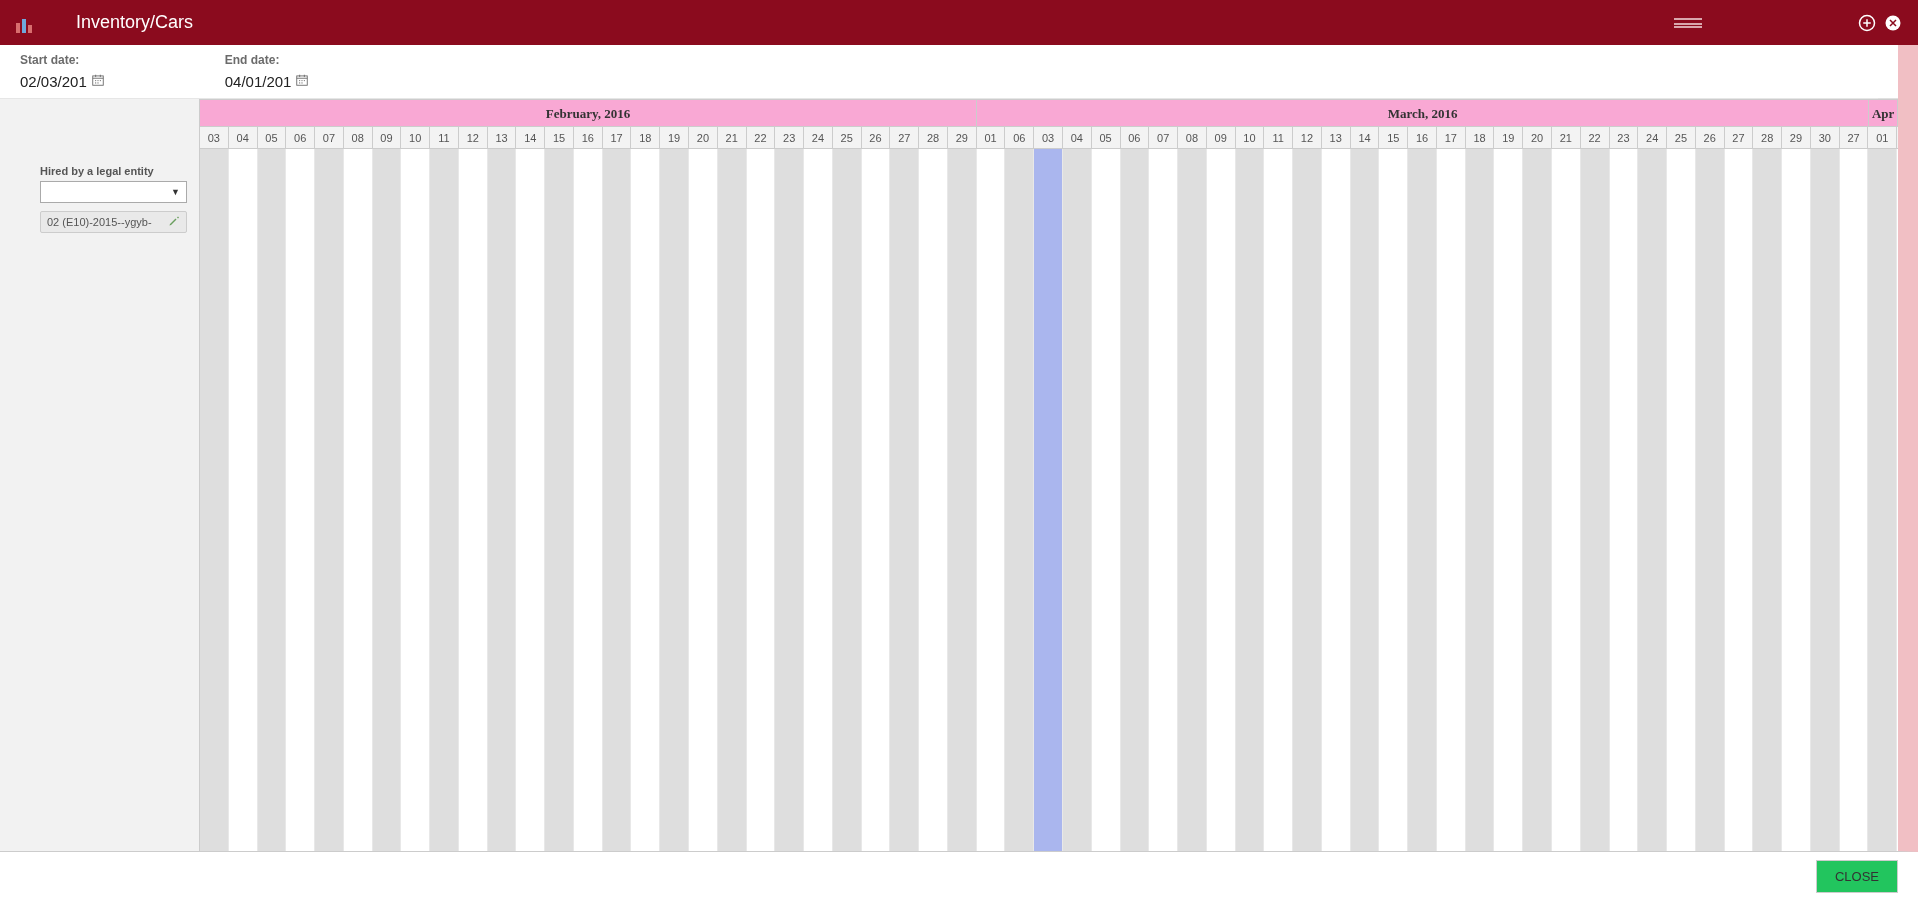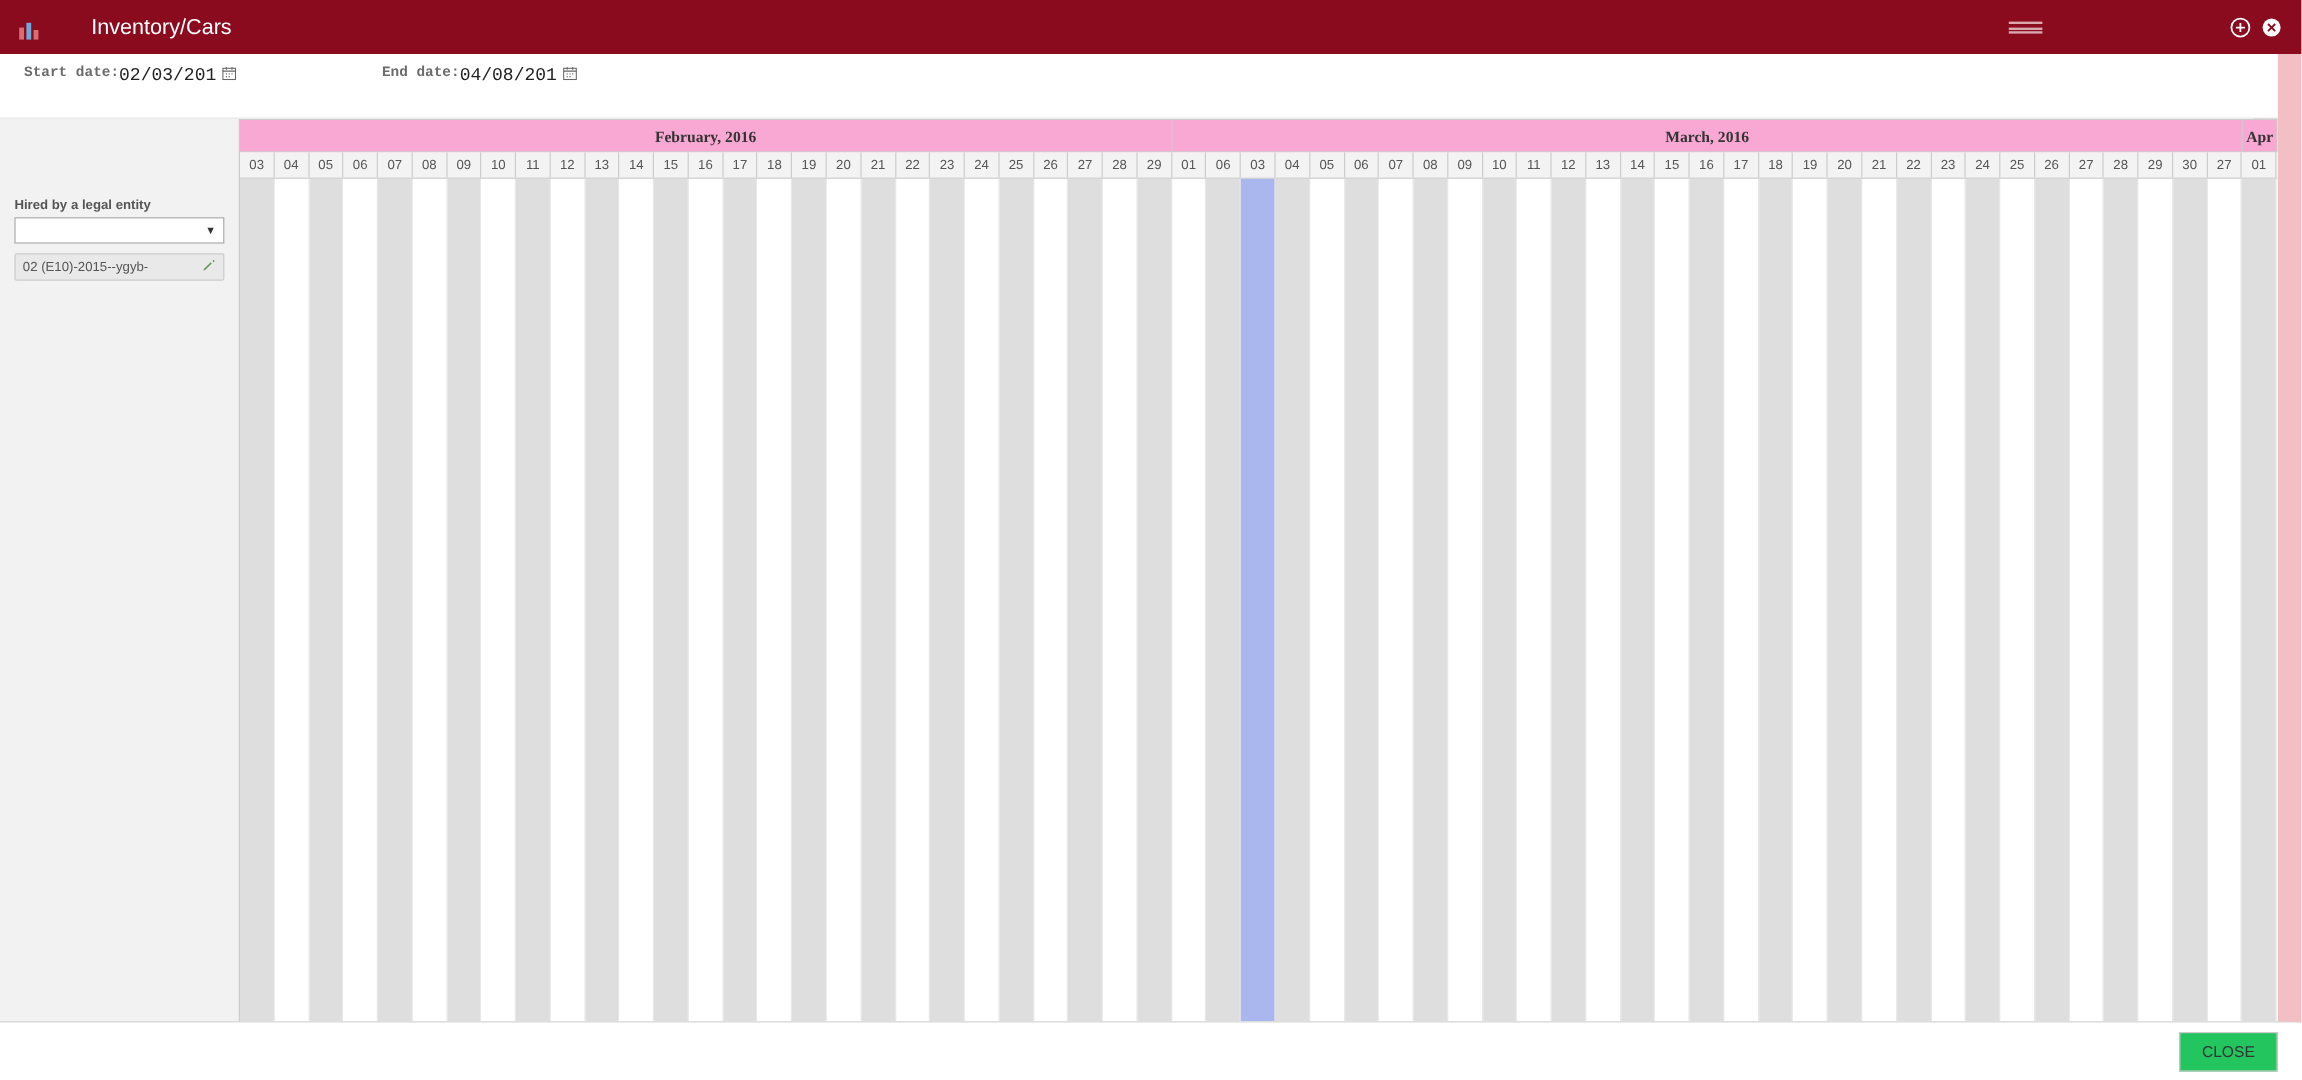--- a/index.html
+++ b/index.html
@@ -54,32 +54,32 @@
   border-bottom: 1px solid #ccc;
   border-right: 20px solid #f1bfc4;
 }
 .sidebar {
   width: 200px;
   flex: 0 0 200px;
   background: #f2f2f2;
   border-right: 1px solid #ccc;
   position: relative;
 }
-.date-field { display: flex; flex-direction: row; font-family: Liberation Mono, monospace; }
+.date-field { display: flex; flex-direction: column; }
 .date-label { color: #6b6b6b; font-size: 12px; font-weight: 600; margin-bottom: 6px; }
 .date-value { display: flex; align-items: center; gap: 4px; font-size: 15px; color: #222; }
 .cal-icon svg { width: 14px; height: 14px; }
 
 .top-strip {
   background: #fff;
   height: 54px;
   border-bottom: 1px solid #e0e0e0;
 }
 
-.sidebar-body { padding-top: 60px; }
+.sidebar-body { padding-top: 60px; padding-left: 28px; }
 .sidebar-section-label {
   font-size: 11px; font-weight: 700; color: #555;
   padding: 6px 10px 4px 12px;
 }
 .select-box {
   margin: 0 12px 8px 12px;
   height: 22px;
   background: #fff;
   border: 1px solid #aaa;
   position: relative;
@@ -236,21 +236,21 @@
                 <circle cx="16" cy="13" r="1" fill="#666"></circle>
                 <circle cx="8" cy="17" r="1" fill="#666"></circle>
                 <circle cx="12" cy="17" r="1" fill="#666"></circle>
               </svg>
           </span>
         </span>
       </div>
       <div class="date-field">
         <span class="date-label">End date:</span>
         <span class="date-value">
-          <span>04/08/201</span>
+          <span>04/01/201</span>
           <span class="cal-icon">
             <svg viewBox="0 0 24 24">
                 <rect x="3" y="5" width="18" height="16" fill="none" stroke="#666" stroke-width="1.5"></rect>
                 <path d="M3 9h18M8 3v4M16 3v4" stroke="#666" stroke-width="1.5"></path>
                 <circle cx="8" cy="13" r="1" fill="#666"></circle>
                 <circle cx="12" cy="13" r="1" fill="#666"></circle>
                 <circle cx="16" cy="13" r="1" fill="#666"></circle>
                 <circle cx="8" cy="17" r="1" fill="#666"></circle>
                 <circle cx="12" cy="17" r="1" fill="#666"></circle>
               </svg>

